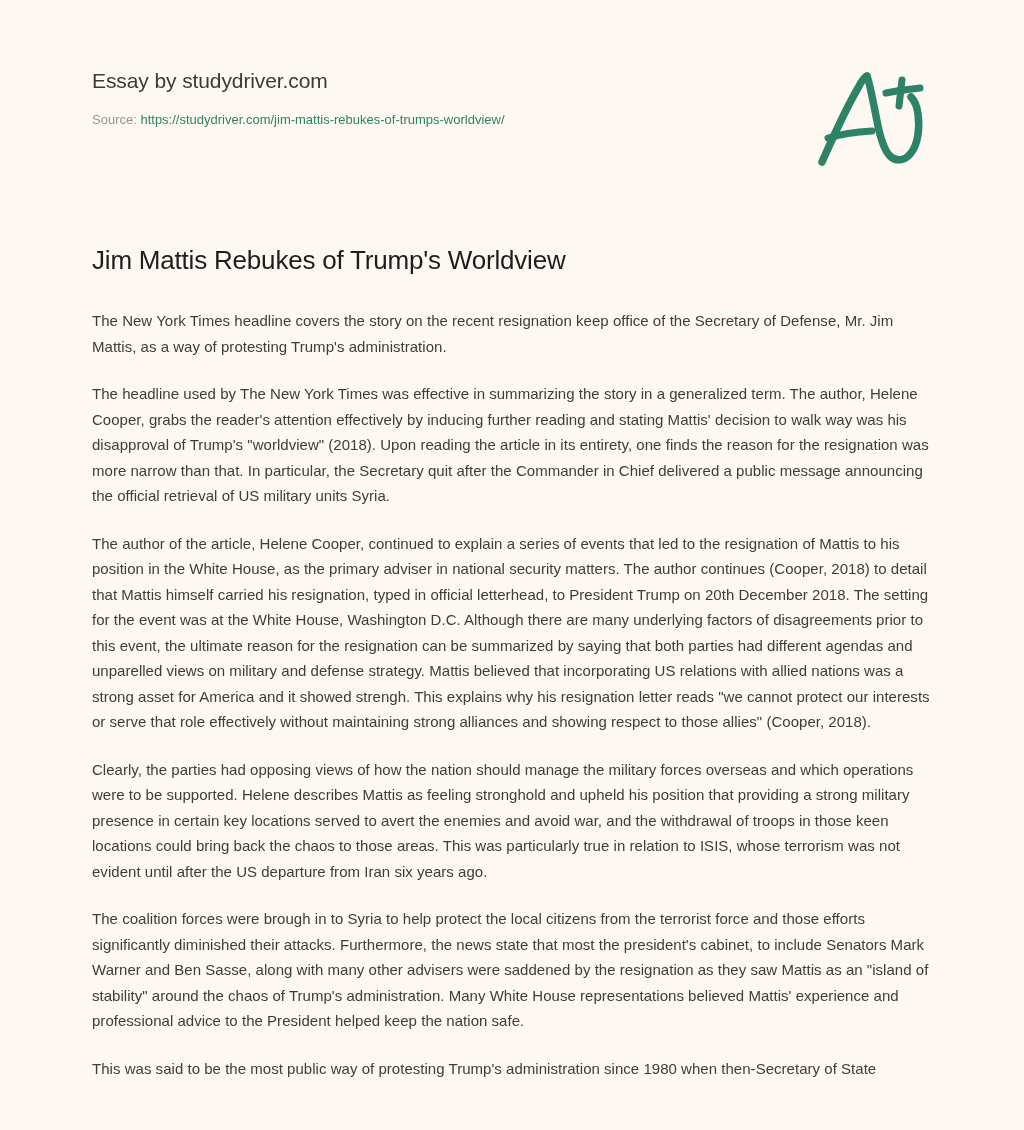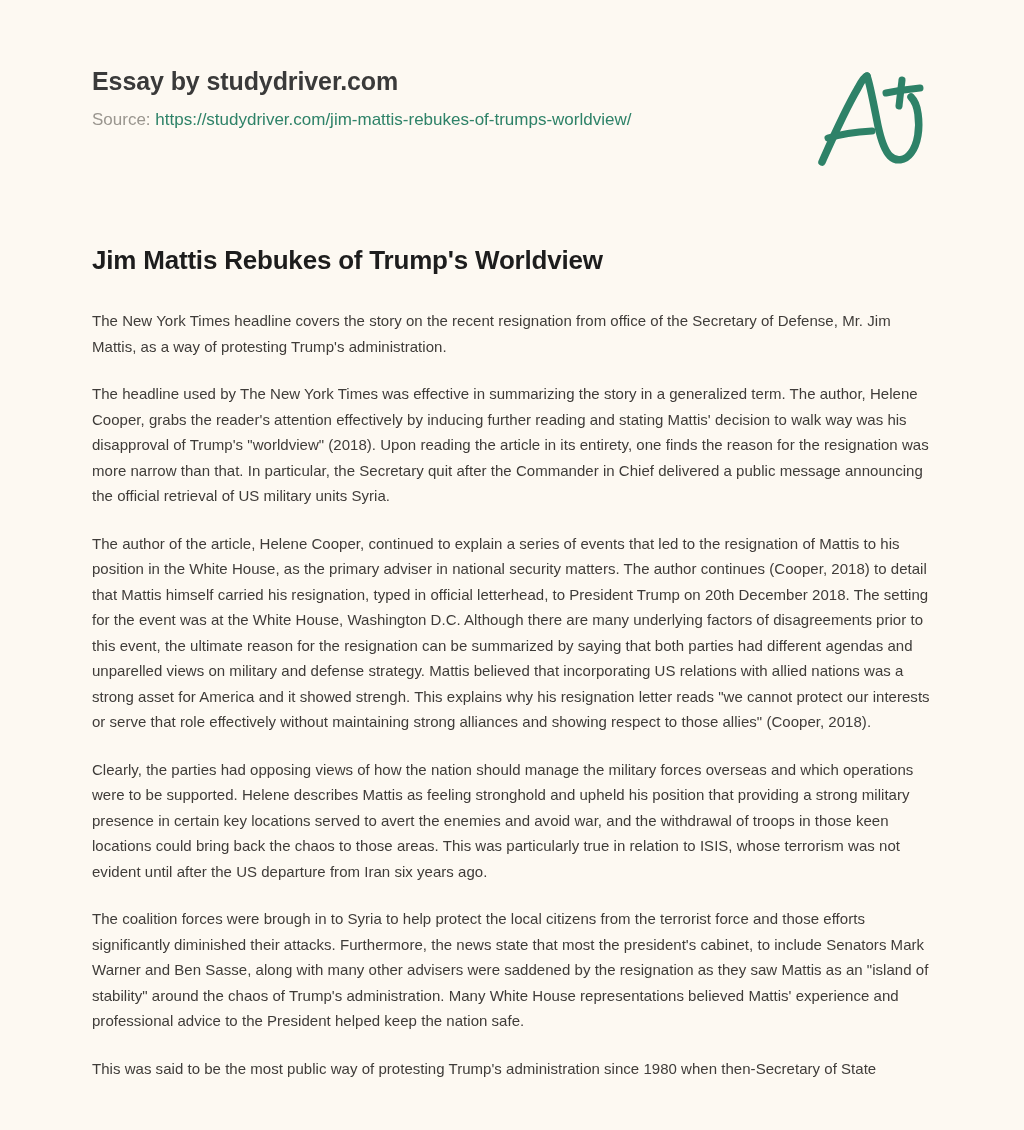--- a/index.html
+++ b/index.html
@@ -35,31 +35,31 @@
   }
 
   .header-text-block {
     position: absolute;
     left: 92px;
     top: 68px;
     width: 720px;
   }
 
   .brand-line {
-    font-size: 25px;
-    font-weight: bold;
+    font-size: 21px;
+    font-weight: normal;
     color: #3a3a3a;
     letter-spacing: -0.1px;
     line-height: 26px;
     white-space: nowrap;
   }
 
   .source-line {
     margin-top: 17px;
-    font-size: 17px;
+    font-size: 13px;
     line-height: 18px;
     color: #9a968f;
     white-space: nowrap;
   }
 
   .source-label {
     color: #9a968f;
   }
 
   .source-url {
@@ -84,21 +84,21 @@
   
   .article {
     position: absolute;
     left: 92px;
     top: 243px;
     width: 846px;
   }
 
   .article-title {
     font-size: 26px;
-    font-weight: bold;
+    font-weight: normal;
     color: #1d1d1d;
     line-height: 34px;
     letter-spacing: -0.2px;
     margin: 0 0 31px 0;
   }
 
   .article-body p {
     margin: 0 0 22px 0;
     font-size: 15px;
     line-height: 25.5px;
@@ -146,21 +146,21 @@
       </svg>
     </div>
 
   </div>
 
   <div class="article">
 
     <h1 class="article-title">Jim Mattis Rebukes of Trump's Worldview</h1>
 
     <div class="article-body">
-      <p>The New York Times headline covers the story on the recent resignation from office of the Secretary of Defense, Mr. Jim Mattis, as a way of protesting Trump's administration.</p>
+      <p>The New York Times headline covers the story on the recent resignation keep office of the Secretary of Defense, Mr. Jim Mattis, as a way of protesting Trump's administration.</p>
       <p>The headline used by The New York Times was effective in summarizing the story in a generalized term. The author, Helene Cooper, grabs the reader's attention effectively by inducing further reading and stating Mattis' decision to walk way was his disapproval of Trump's "worldview" (2018). Upon reading the article in its entirety, one finds the reason for the resignation was more narrow than that. In particular, the Secretary quit after the Commander in Chief delivered a public message announcing the official retrieval of US military units Syria.</p>
       <p>The author of the article, Helene Cooper, continued to explain a series of events that led to the resignation of Mattis to his position in the White House, as the primary adviser in national security matters. The author continues (Cooper, 2018) to detail that Mattis himself carried his resignation, typed in official letterhead, to President Trump on 20th December 2018. The setting for the event was at the White House, Washington D.C. Although there are many underlying factors of disagreements prior to this event, the ultimate reason for the resignation can be summarized by saying that both parties had different agendas and unparelled views on military and defense strategy. Mattis believed that incorporating US relations with allied nations was a strong asset for America and it showed strengh. This explains why his resignation letter reads "we cannot protect our interests or serve that role effectively without maintaining strong alliances and showing respect to those allies" (Cooper, 2018).</p>
       <p>Clearly, the parties had opposing views of how the nation should manage the military forces overseas and which operations were to be supported. Helene describes Mattis as feeling stronghold and upheld his position that providing a strong military presence in certain key locations served to avert the enemies and avoid war, and the withdrawal of troops in those keen locations could bring back the chaos to those areas. This was particularly true in relation to ISIS, whose terrorism was not evident until after the US departure from Iran six years ago.</p>
       <p>The coalition forces were brough in to Syria to help protect the local citizens from the terrorist force and those efforts significantly diminished their attacks. Furthermore, the news state that most the president's cabinet, to include Senators Mark Warner and Ben Sasse, along with many other advisers were saddened by the resignation as they saw Mattis as an "island of stability" around the chaos of Trump's administration. Many White House representations believed Mattis' experience and professional advice to the President helped keep the nation safe.</p>
       <p>This was said to be the most public way of protesting Trump's administration since 1980 when then-Secretary of State</p>
     </div>
 
   </div>
 
 </div>

